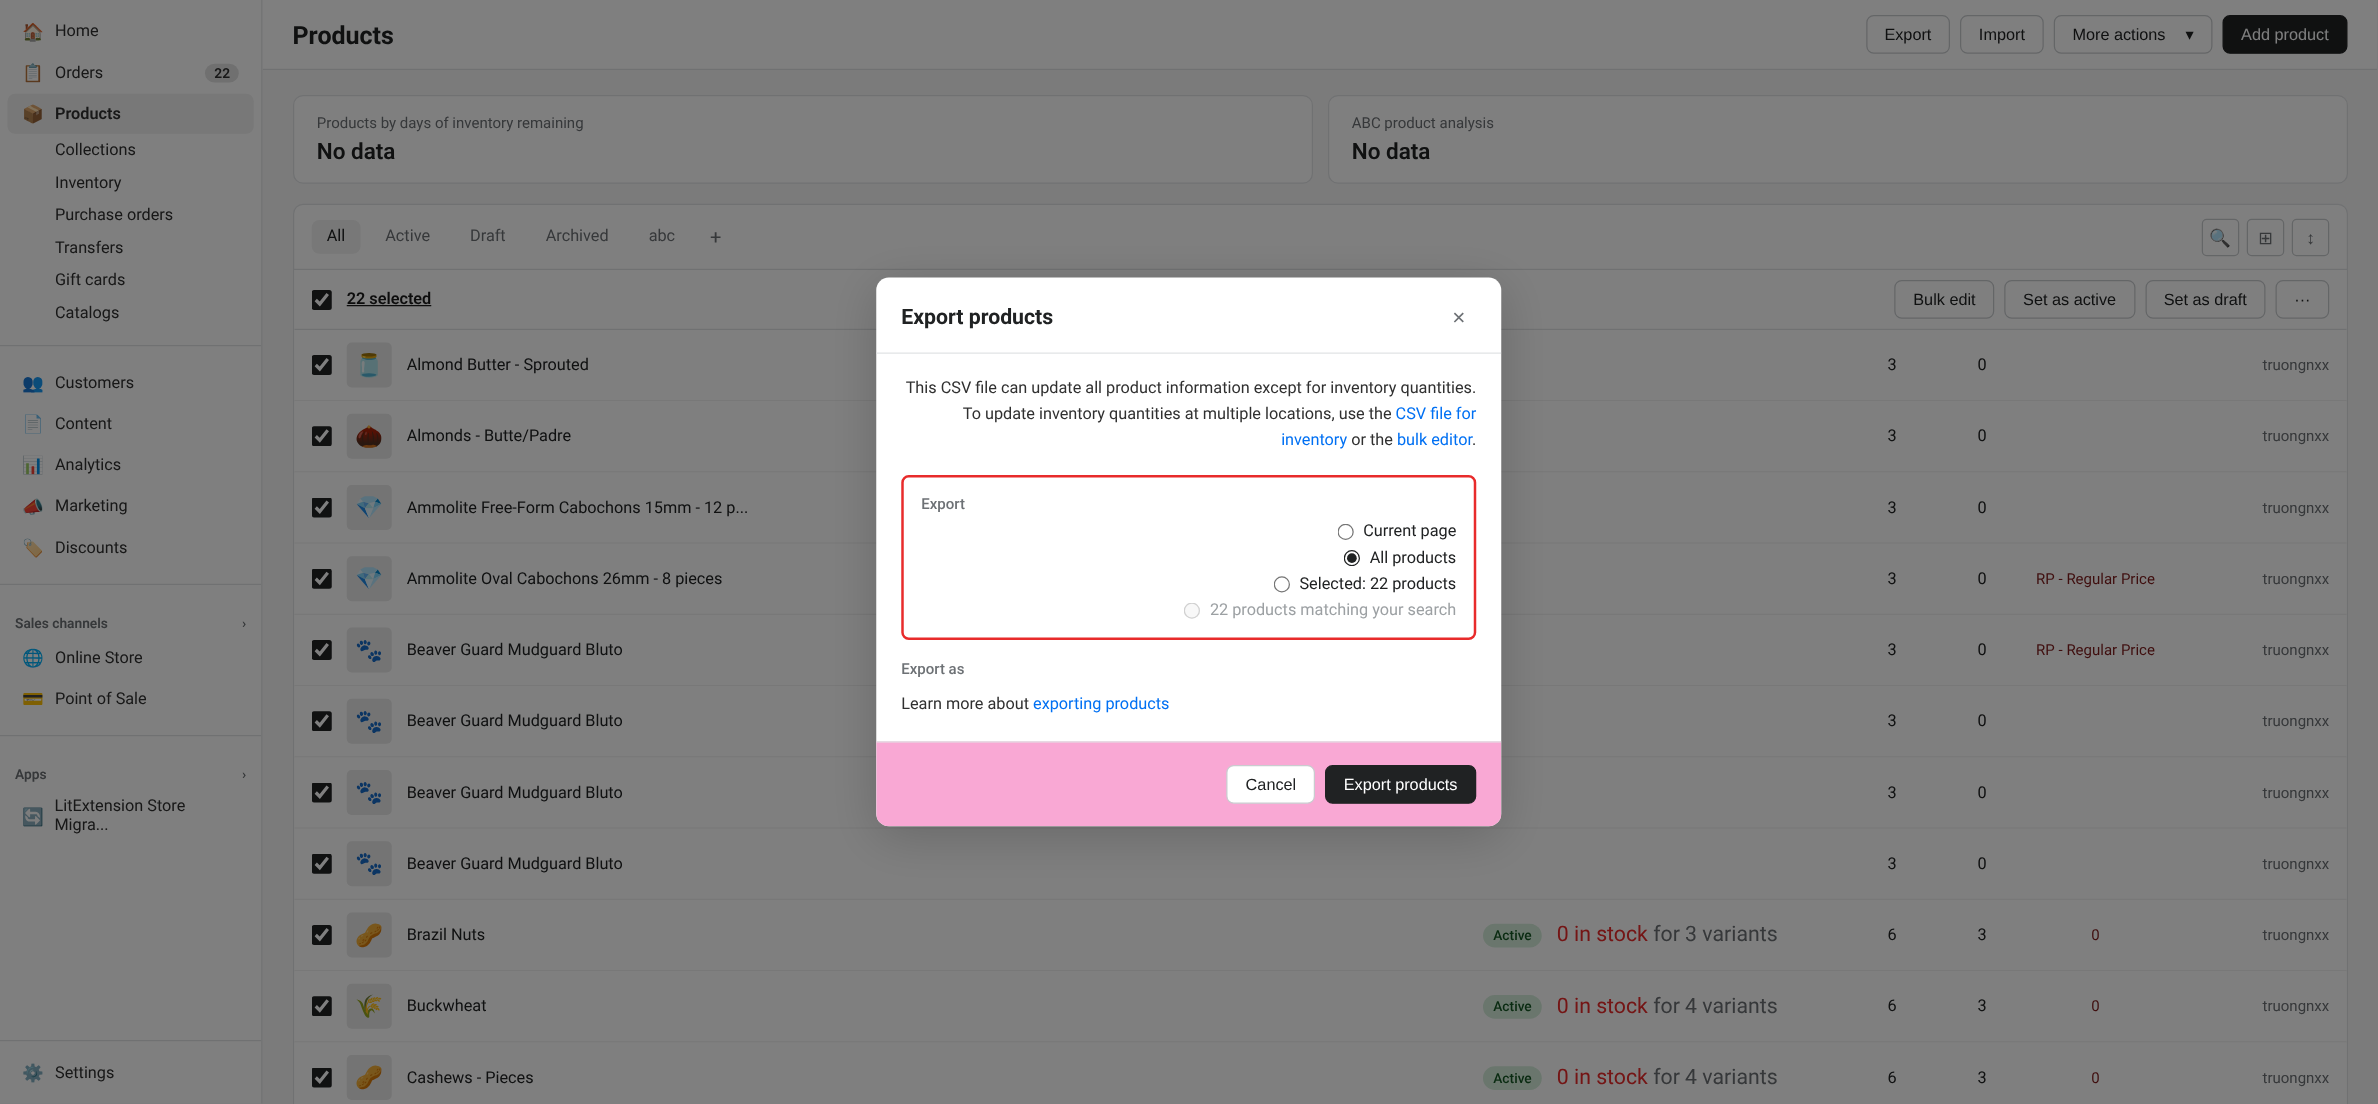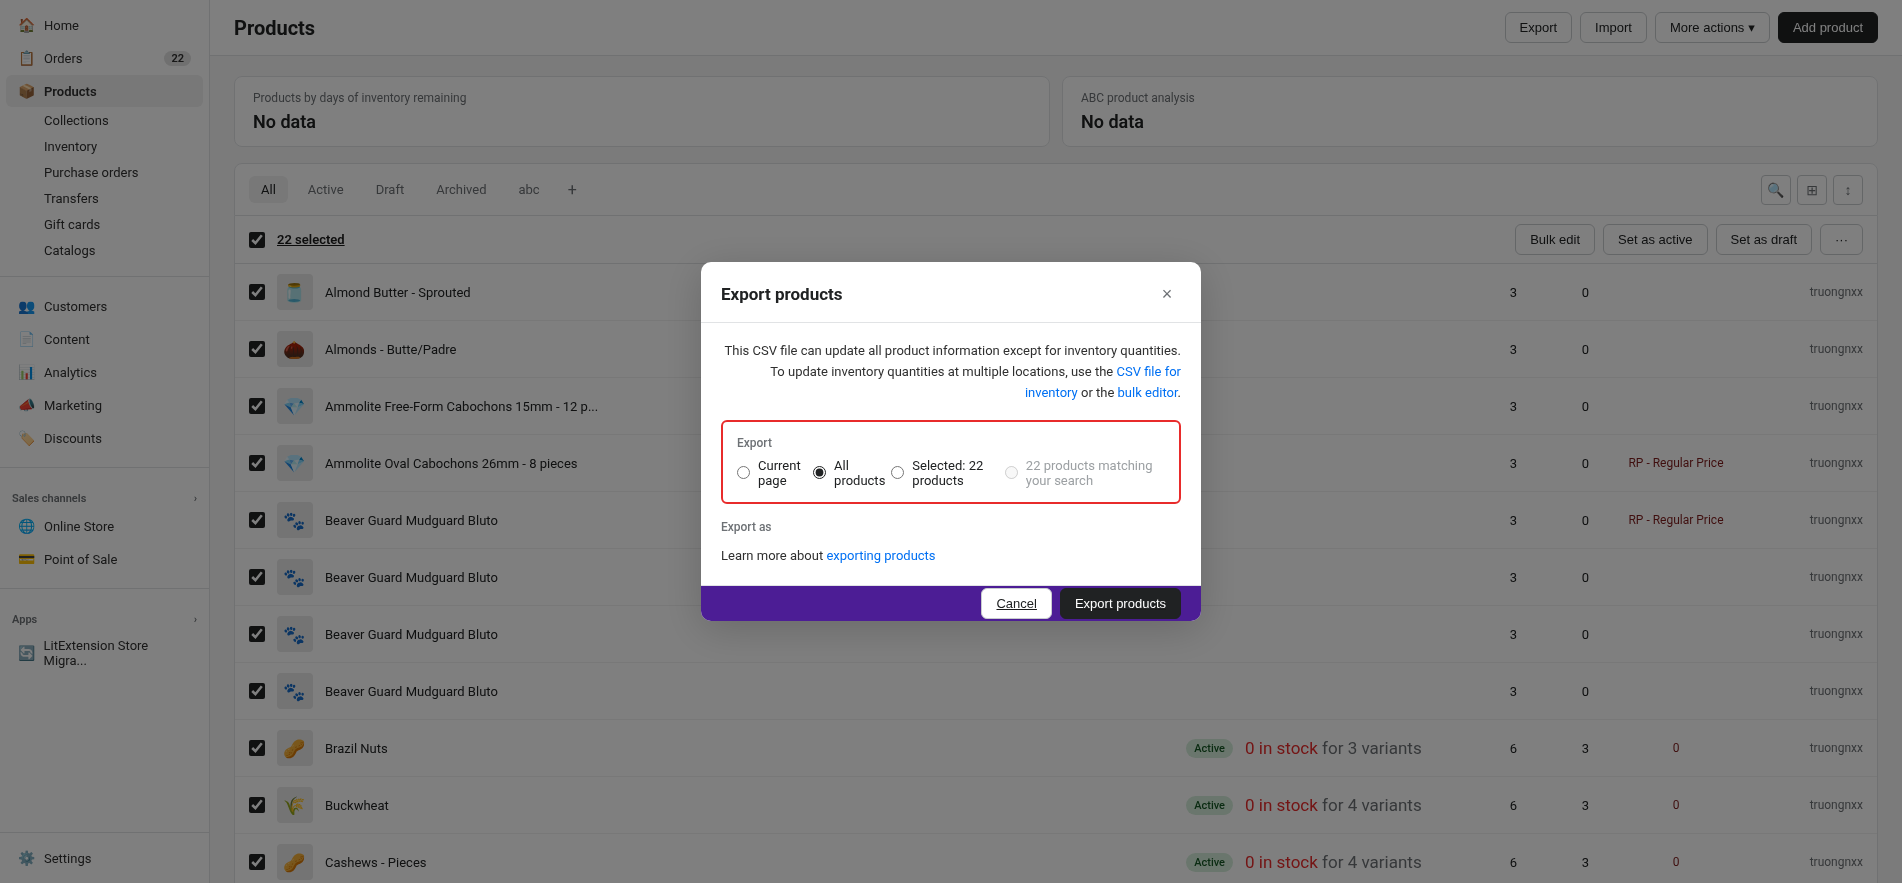--- a/index.html
+++ b/index.html
@@ -18,21 +18,21 @@
     .sidebar-divider { border: none; border-top: 1px solid #e1e3e5; margin: 4px 0; }
     .sidebar-bottom { margin-top: auto; padding: 8px 0; border-top: 1px solid #e1e3e5; }
 
     
     .main { flex: 1; display: flex; flex-direction: column; overflow: hidden; }
     .topbar { background: #fff; border-bottom: 1px solid #e1e3e5; padding: 0 24px; height: 56px; display: flex; align-items: center; justify-content: space-between; flex-shrink: 0; }
     .topbar-title { font-size: 20px; font-weight: 700; color: #202223; }
     .topbar-actions { display: flex; gap: 8px; align-items: center; }
     .btn { padding: 7px 14px; border-radius: 6px; border: 1px solid #c9cccf; background: #fff; cursor: pointer; font-size: 13px; font-weight: 500; color: #202223; }
     .btn-primary { background: #202223; color: #fff; border-color: #202223; }
-    .btn-more { display: flex; align-items: center; gap: 4px; }
+    .btn-more { display: flex; align-items: center; gap: 16px; }
 
     .content-area { flex: 1; overflow-y: auto; padding: 20px 24px; }
 
     
     .stats-bar { display: flex; gap: 12px; margin-bottom: 16px; }
     .stat-card { background: #fff; border: 1px solid #e1e3e5; border-radius: 8px; padding: 14px 18px; flex: 1; }
     .stat-card-title { font-size: 12px; color: #6d7175; margin-bottom: 6px; }
     .stat-card-value { font-size: 18px; font-weight: 600; color: #202223; }
     .stat-card-sub { font-size: 12px; color: #6d7175; margin-top: 2px; }
 
@@ -67,29 +67,29 @@
     .modal-overlay { position: fixed; inset: 0; background: rgba(0,0,0,0.5); z-index: 100; display: flex; align-items: center; justify-content: center; }
     .modal { background: #fff; border-radius: 10px; width: 500px; max-width: 95vw; box-shadow: 0 8px 40px rgba(0,0,0,0.18); overflow: hidden; }
     .modal-header { padding: 18px 20px 14px; display: flex; align-items: center; justify-content: space-between; border-bottom: 1px solid #e1e3e5; }
     .modal-title { font-size: 17px; font-weight: 700; color: #202223; }
     .modal-close { background: none; border: none; cursor: pointer; font-size: 18px; color: #6d7175; width: 28px; height: 28px; display: flex; align-items: center; justify-content: center; border-radius: 4px; }
     .modal-body { padding: 18px 20px; }
     .modal-description { font-size: 13px; color: #303030; line-height: 1.6; margin-bottom: 16px; text-align: right; }
     .modal-link { color: #0070f3; text-decoration: none; }
     .export-section { border: 2px solid #e82b2b; border-radius: 6px; padding: 14px; margin-bottom: 16px; }
     .export-section-label { font-size: 12px; color: #6d7175; margin-bottom: 8px; font-weight: 500; }
-    .radio-group { display: flex; flex-direction: row; gap: 6px; align-items: flex-end; }
+    .radio-group { display: flex; flex-direction: column; gap: 6px; align-items: flex-end; }
     .radio-item { display: flex; align-items: center; gap: 8px; cursor: pointer; font-size: 13px; color: #202223; }
     .radio-item input[type="radio"] { accent-color: #202223; cursor: pointer; }
     .radio-item.disabled { color: #9ca0a3; }
     .radio-item.disabled input { cursor: not-allowed; }
     .export-as-section { margin-bottom: 14px; }
     .export-as-label { font-size: 12px; color: #6d7175; margin-bottom: 8px; font-weight: 500; }
     .learn-more { font-size: 13px; color: #303030; margin-bottom: 4px; }
-    .modal-footer { padding: 2px 20px; border-top: 1px solid #e1e3e5; display: flex; justify-content: flex-end; gap: 8px; background: #4c1d95; text-decoration: underline; }
+    .modal-footer { padding: 18px 20px; border-top: 1px solid #e1e3e5; display: flex; justify-content: flex-end; gap: 8px; background: #f9a8d4; }
   </style>
 </head>
 <body>
 
 <div class="sidebar">
   <div class="sidebar-section">
     <div class="sidebar-item">
       <span class="icon">🏠</span>
       <span>Home</span>
     </div>

